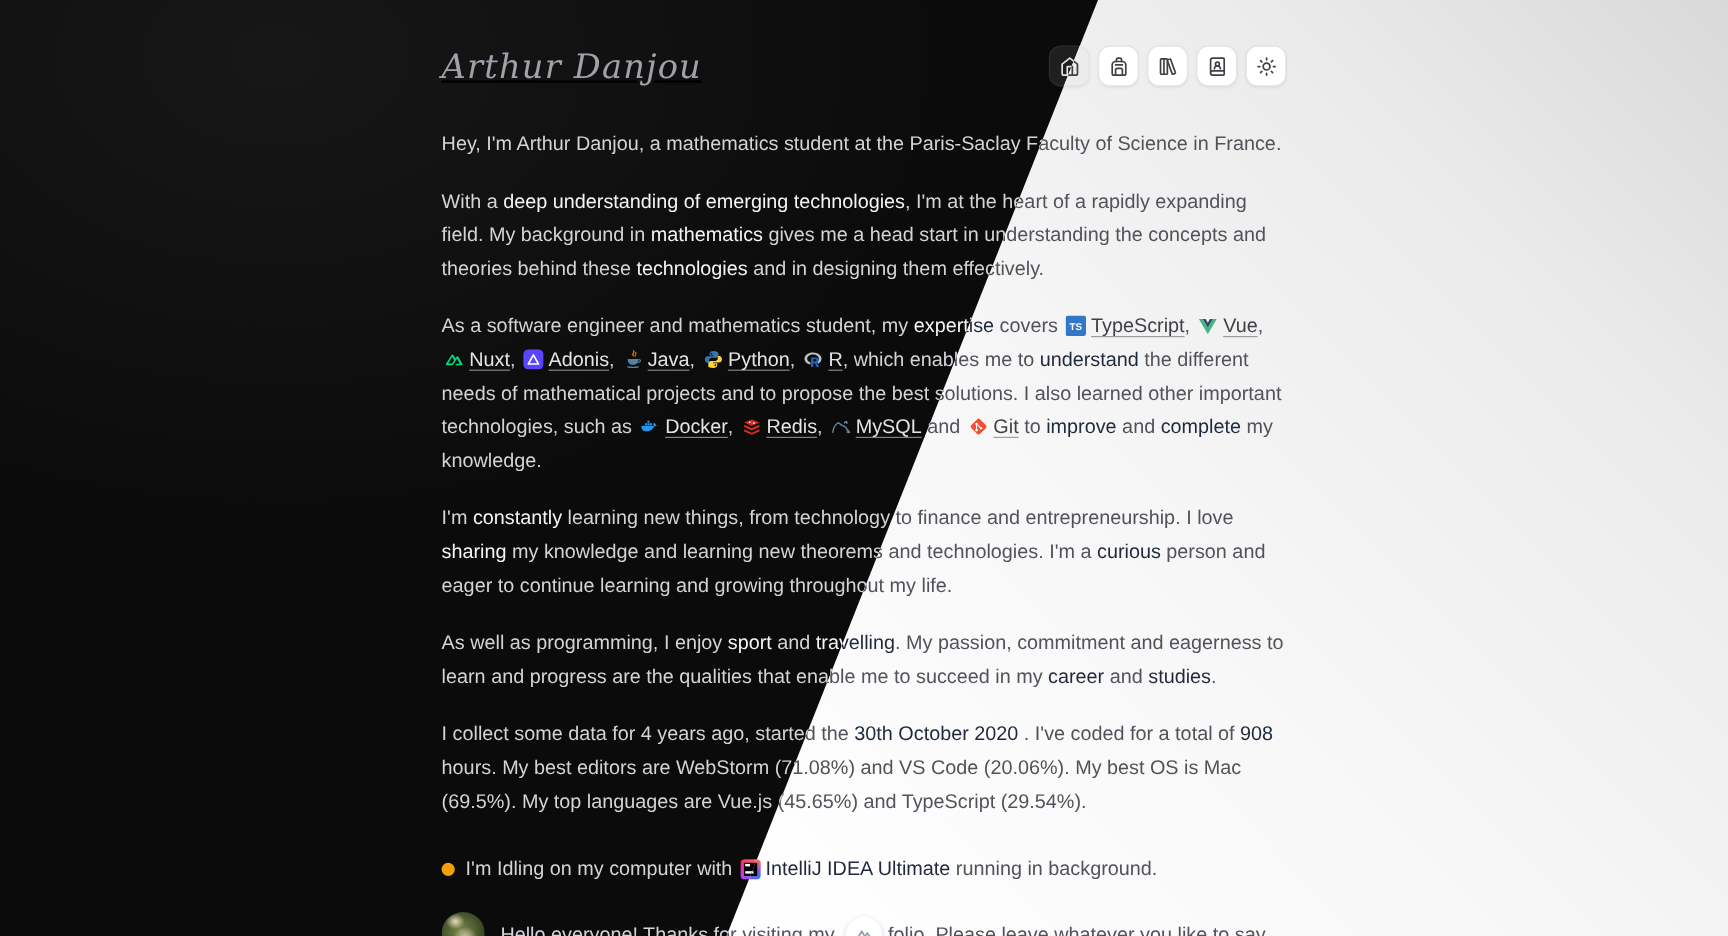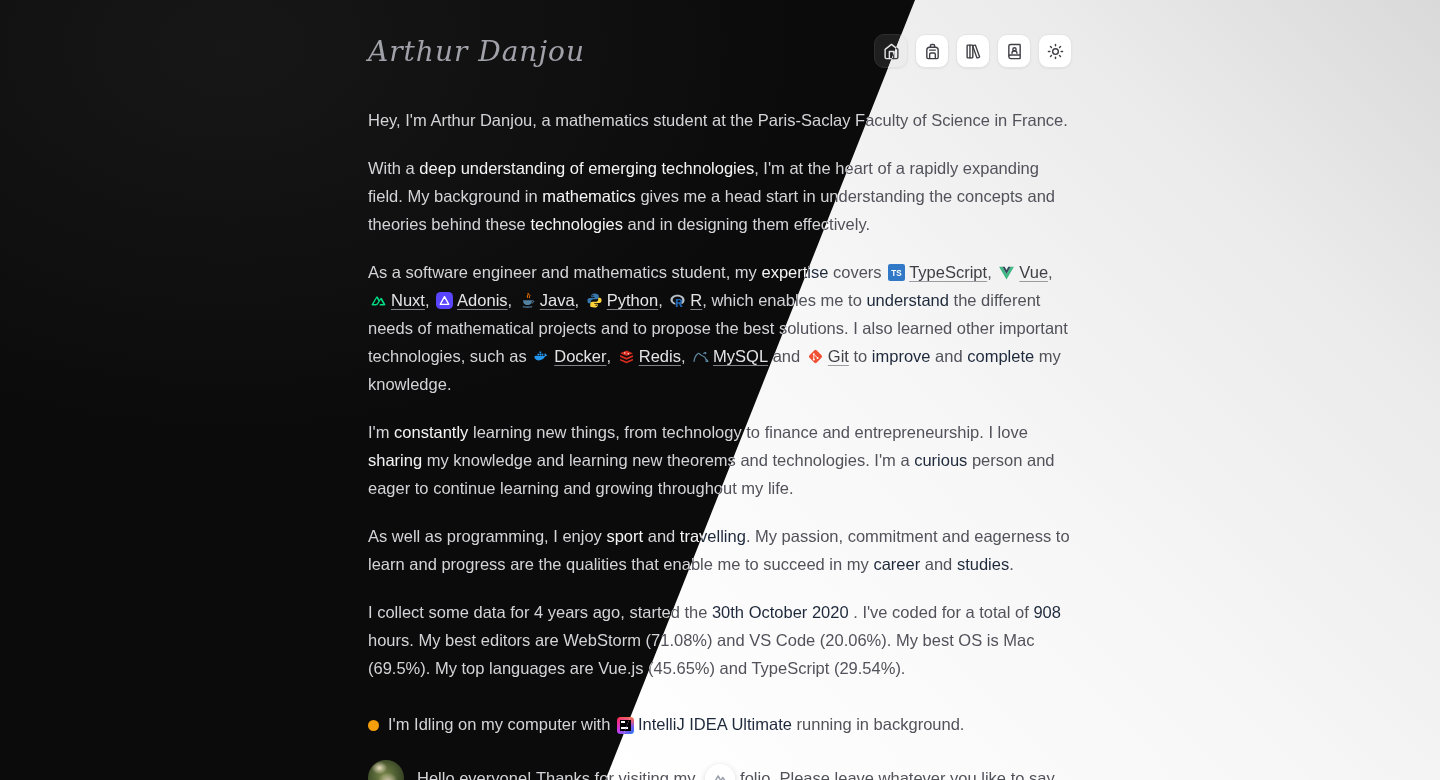--- a/index.html
+++ b/index.html
@@ -17,21 +17,21 @@
   .layer.theme-light{
     z-index:2;
     background:linear-gradient(225deg,#d9d9d9 0%,#ebebeb 18%,#f7f7f7 42%,#ffffff 72%,#fafafa 100%);
     clip-path:polygon(915px 0px, 1441px 0px, 1441px 781px, 605px 781px);
     --text:#52525b; --bold:#1e293b; --title:#71717a; --link:#3f3f46;
     --linkline:rgba(82,82,91,.55);
     --btn-bg:#ffffff; --btn-border:#e4e4e7; --btn-icon:#3f3f46; --btn-active:#ececec;
     --badge-bg:#ffffff; --badge-glyph:#9ca3af;
   }
   .page{width:704px;margin:0 auto;padding-top:30px;}
-  .page-header{display:flex;justify-content:space-between;align-items:center;height:42px;}
+  .page-header{display:flex;justify-content:space-between;align-items:flex-end;height:42px;text-decoration:underline;}
   .site-title{margin:0;font-family:"DejaVu Serif",serif;font-style:italic;font-weight:500;
               font-size:28px;letter-spacing:1px;color:var(--title);}
   .nav{display:flex;gap:7px;}
   .nav-btn{width:34px;height:34px;border-radius:10px;background:var(--btn-bg);
            border:1px solid var(--btn-border);display:grid;place-items:center;
            padding:0;cursor:pointer;color:var(--btn-icon);
            box-shadow:0 1px 2px rgba(0,0,0,.06);}
   .nav-btn.active{background:var(--btn-active);}
   .nav-btn .nav-icon{width:17px;height:17px;display:block;color:inherit;}
   .nav-icon svg{width:100%;height:100%;display:block;}

